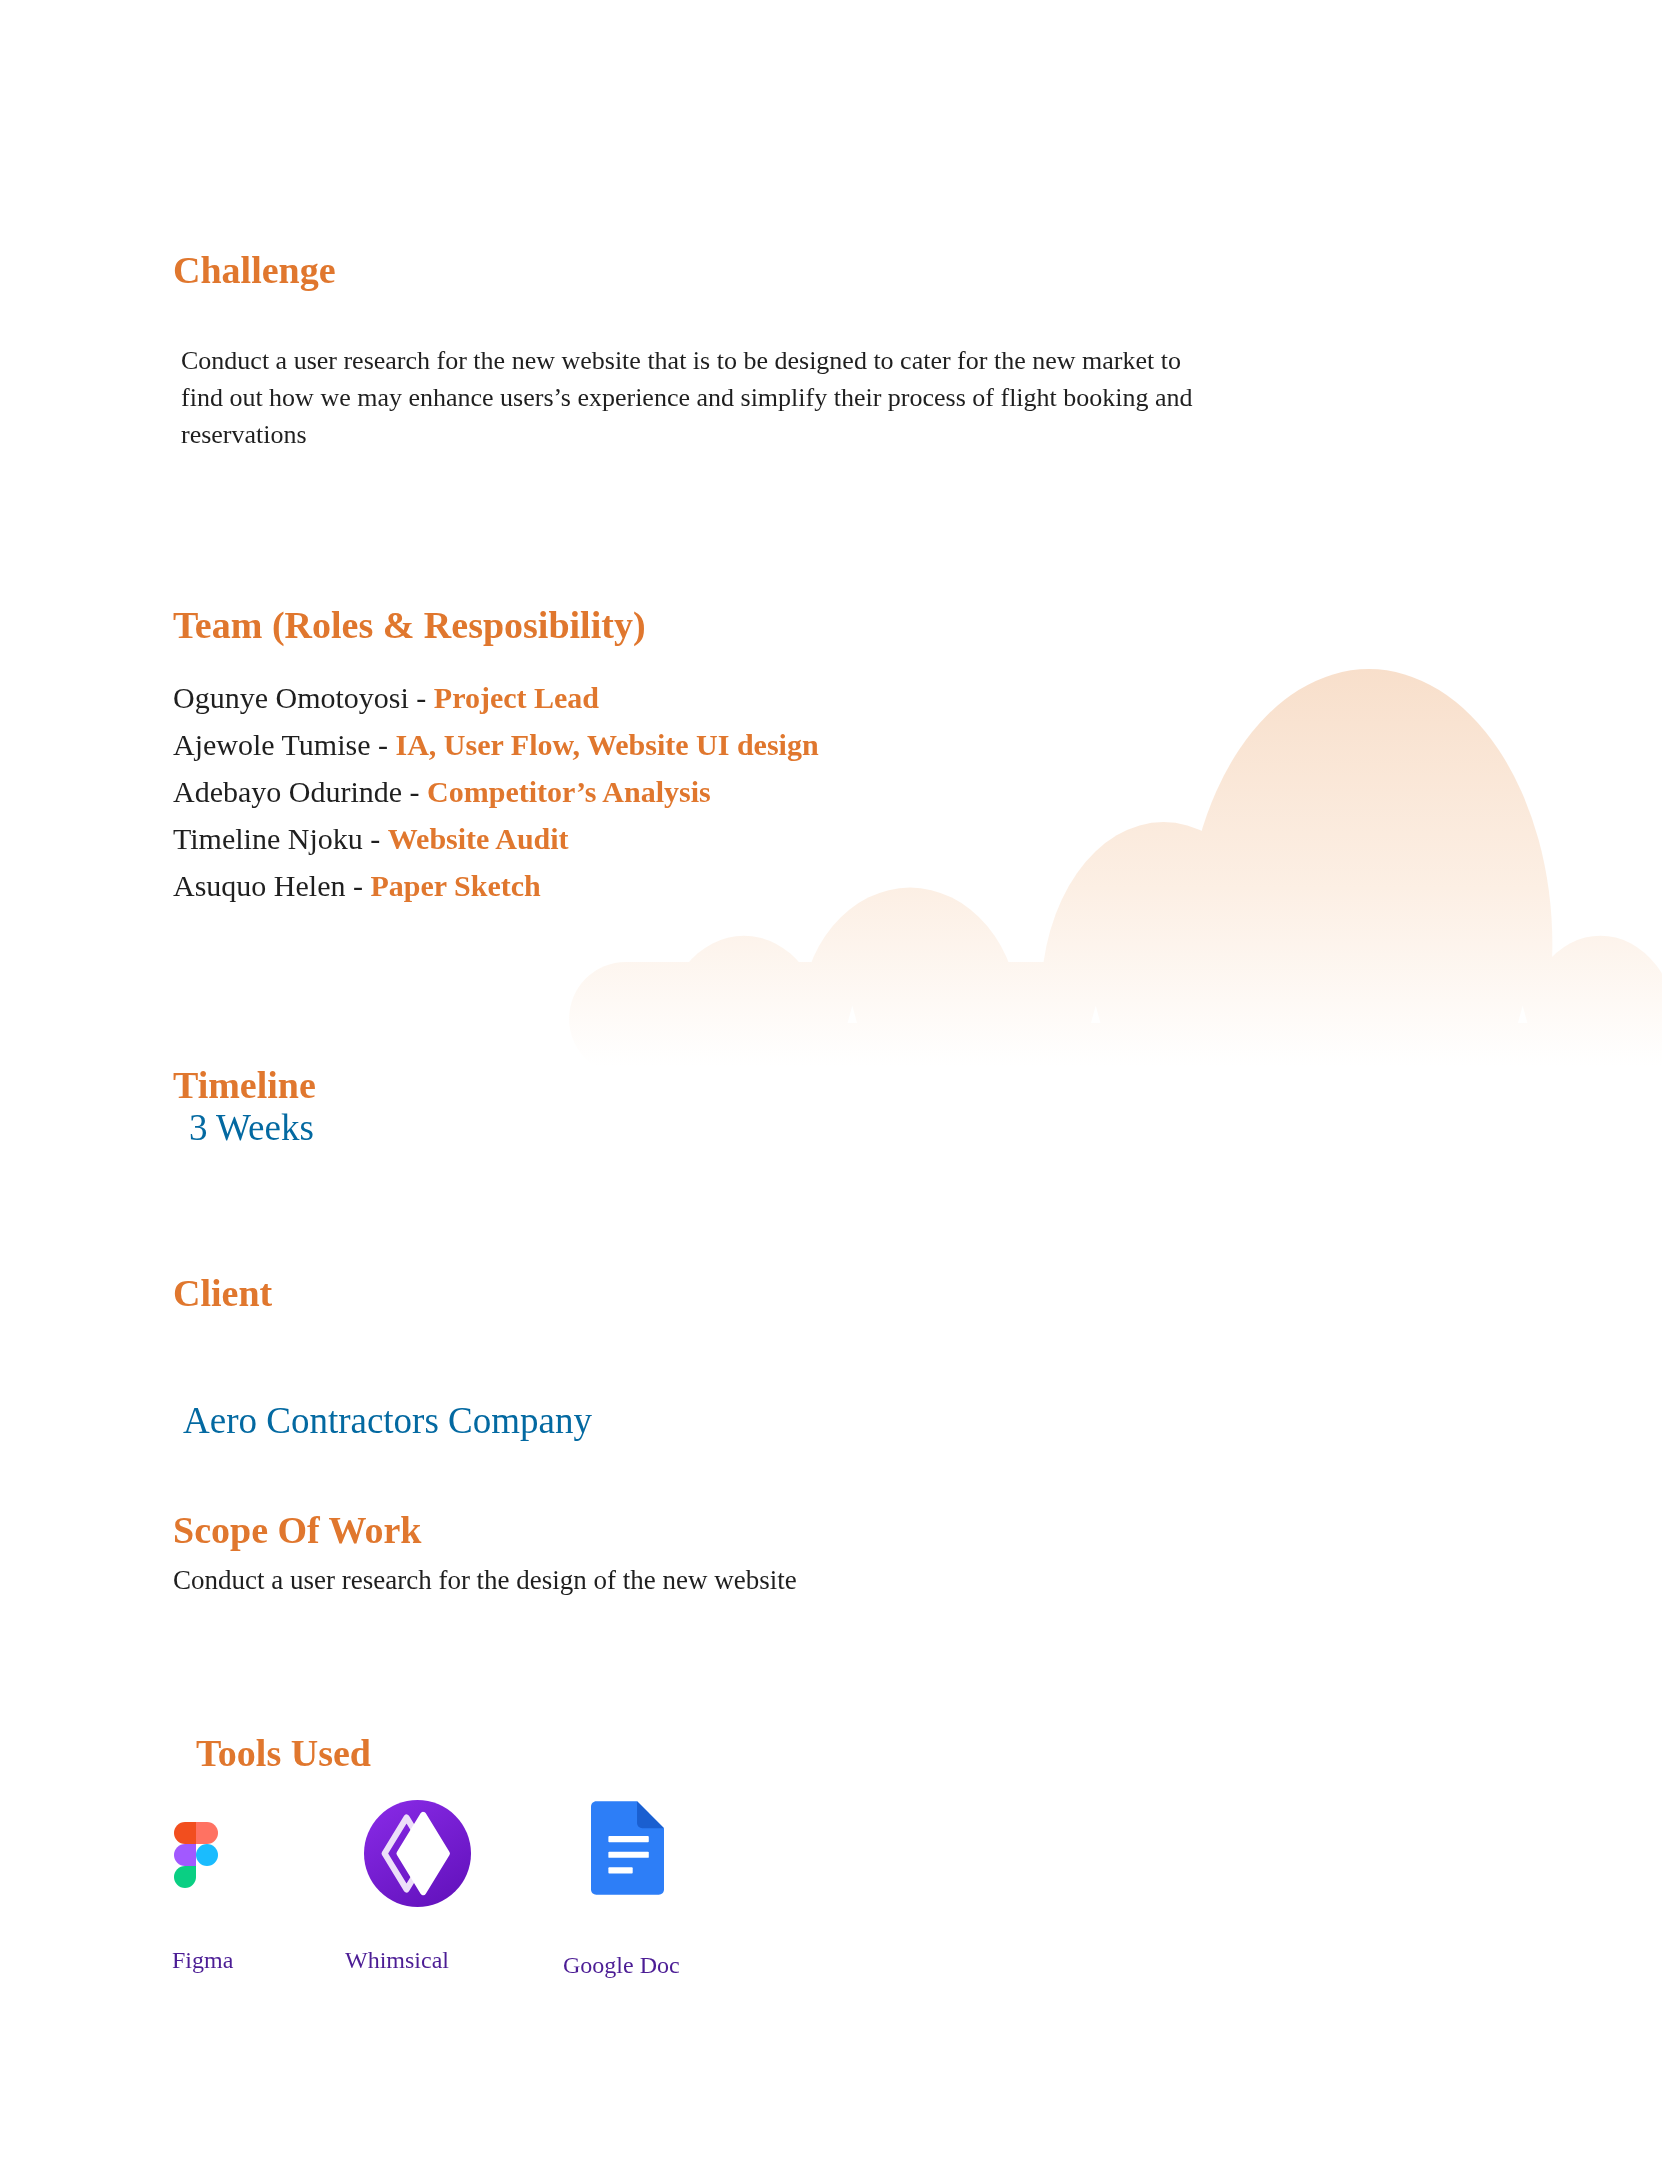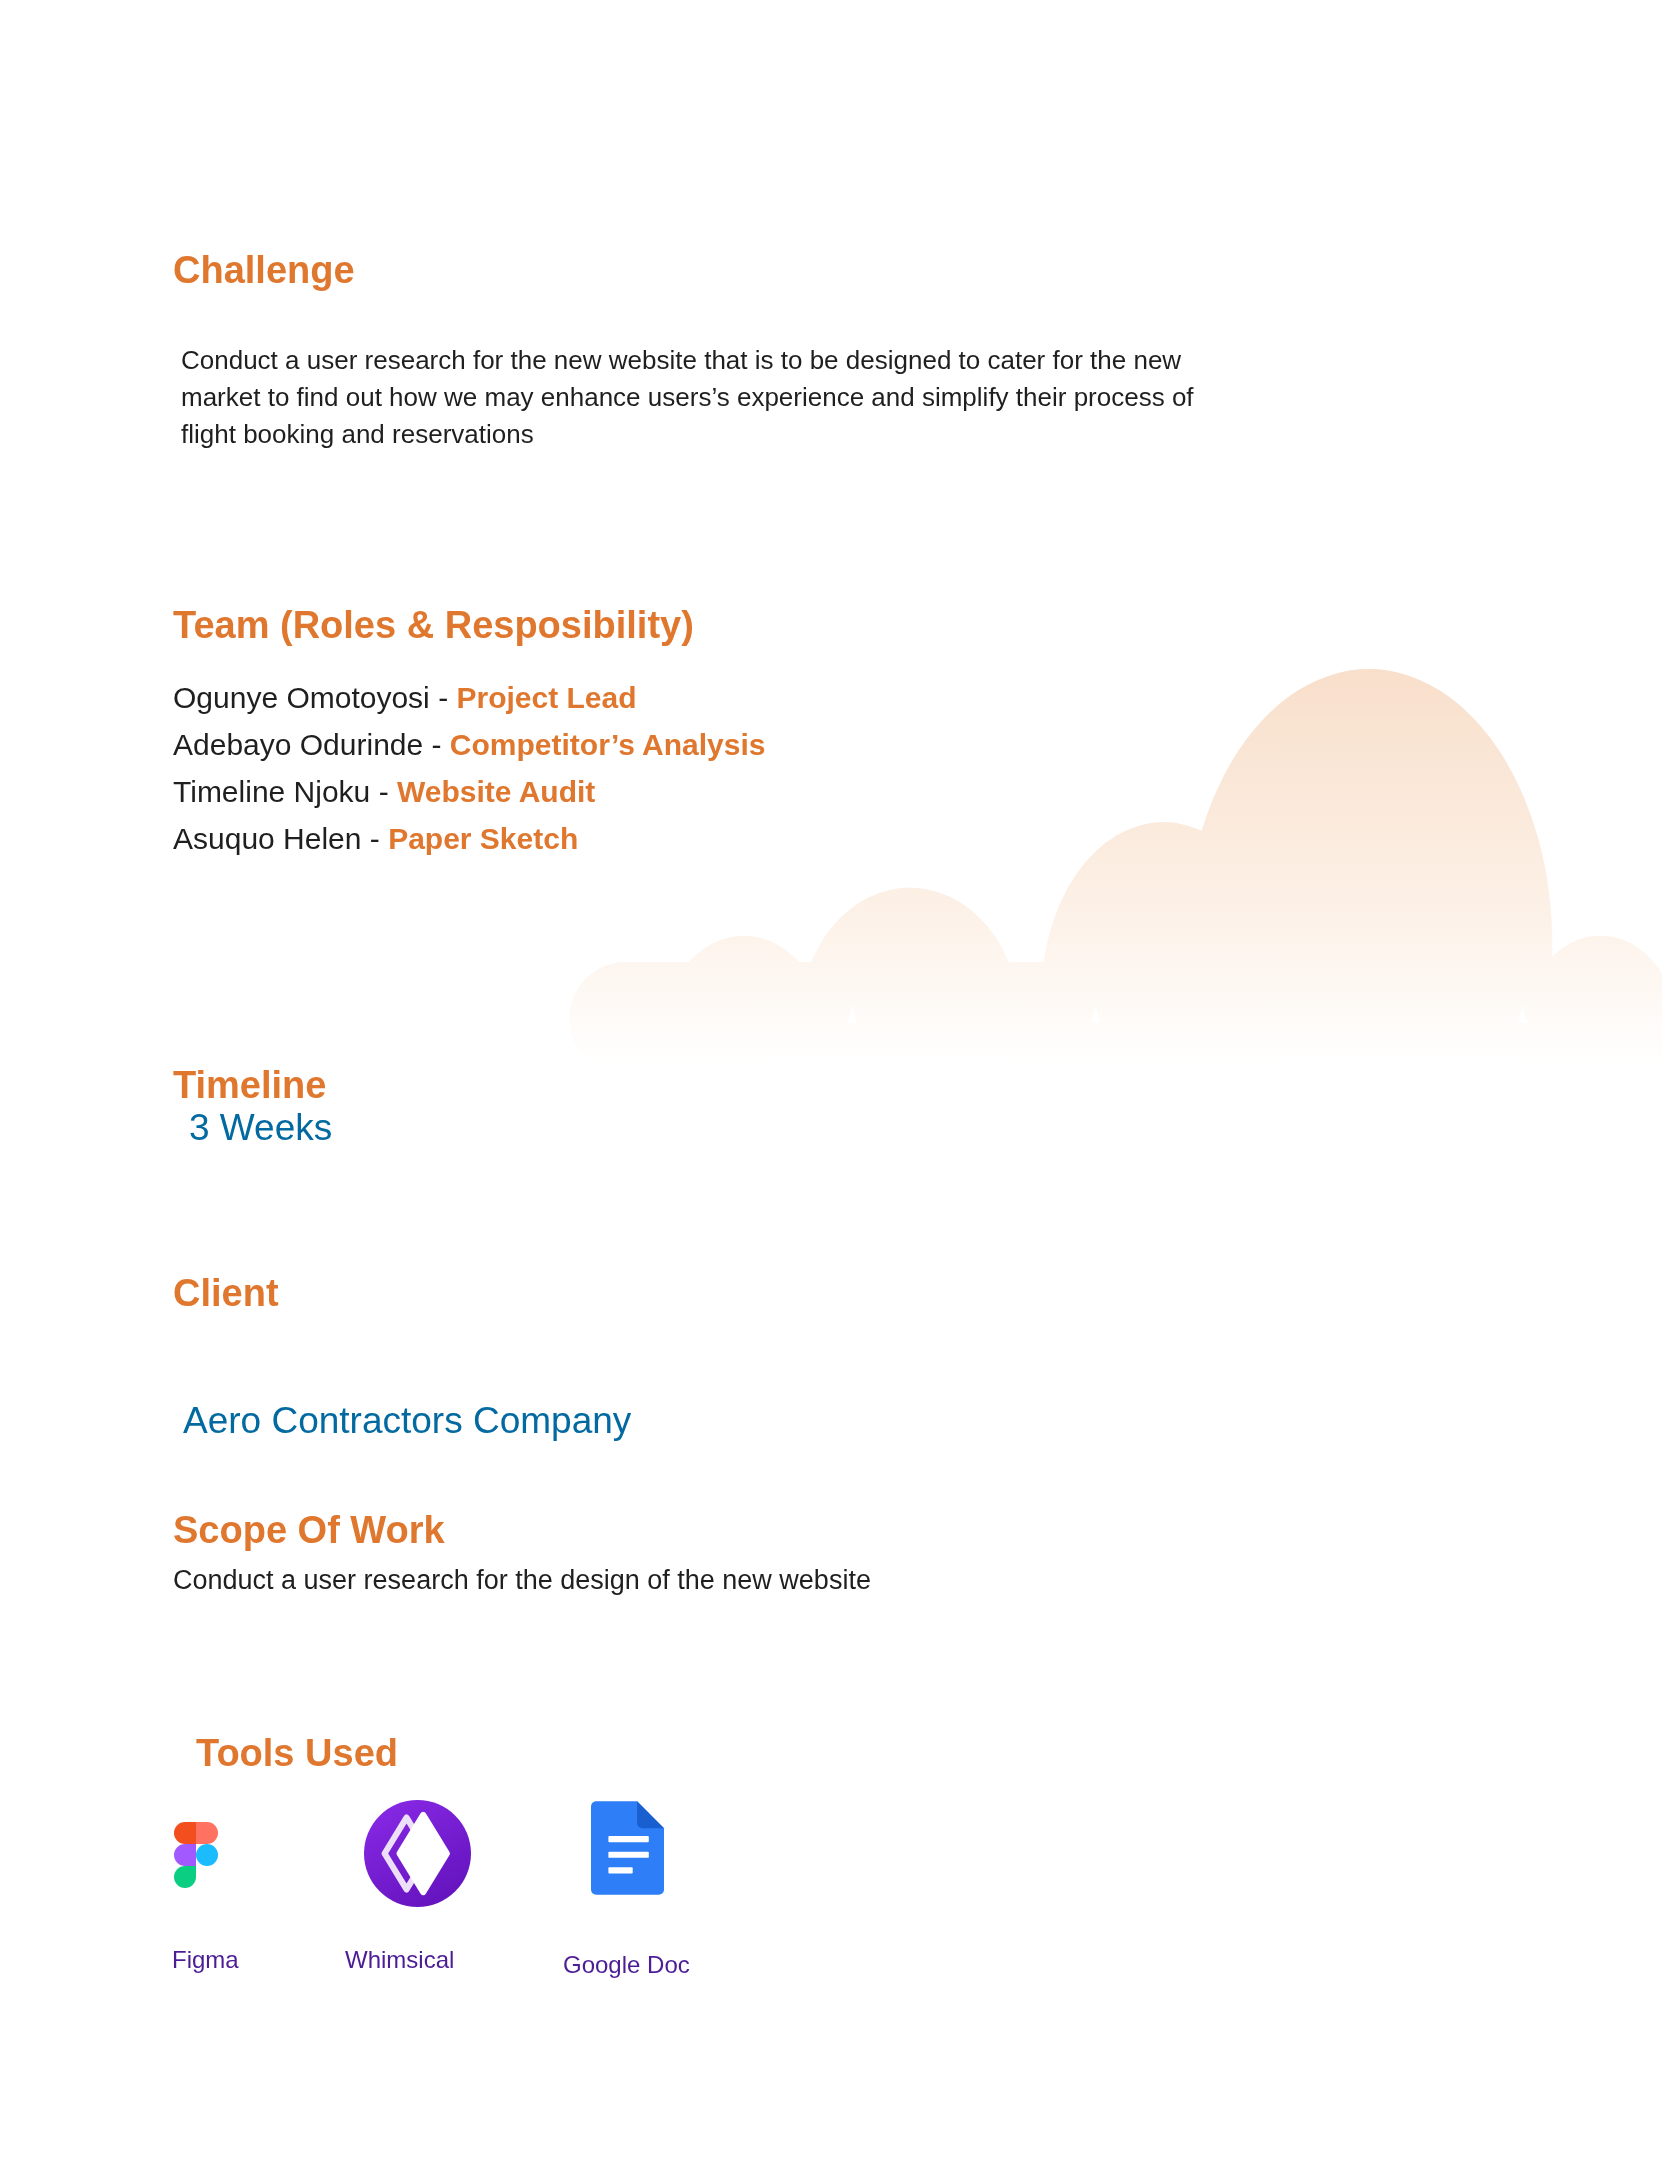--- a/index.html
+++ b/index.html
@@ -2,21 +2,21 @@
 <html style="font-size:7px"><head>
 <meta charset="utf-8">
 <style>
   html, body { margin: 0; padding: 0; background: #ffffff; }
   .page {
     position: relative;
     width: 1679px;
     height: 2183px;
     background: #ffffff;
     overflow: hidden;
-    font-family: Liberation Sans, sans-serif;
+    font-family: Liberation Serif, serif;
     color: #1F1F1F;
   }
   .abs { position: absolute; }
   .heading {
     left: 173px;
     font-size: 38px;
     line-height: 38px;
     font-weight: 700;
     color: #E0772E;
     white-space: nowrap;
@@ -85,20 +85,23 @@
 
   <h2 class="abs heading" style="top:251px;">Challenge</h2>
   <p class="abs bodytext" style="top:342px; width:1019px;margin-left:8px;">Conduct a user research for the new website that is to be designed to cater for the new market to find out how we may enhance users’s experience and simplify their process of flight booking and reservations</p>
 
   <h2 class="abs heading" style="top:606px;">Team (Roles &amp; Resposibility)</h2>
   <div class="abs team-list" style="top:674px;">
     <div>
       <span>Ogunye Omotoyosi</span><span> - </span><span class="team-role">Project Lead</span>
     </div>
     <div>
+      <span>Ajewole Tumise</span><span> - </span><span class="team-role">IA, User Flow, Website UI design</span>
+    </div>
+    <div>
       <span>Adebayo Odurinde</span><span> - </span><span class="team-role">Competitor’s Analysis</span>
     </div>
     <div>
       <span>Timeline Njoku</span><span> - </span><span class="team-role">Website Audit</span>
     </div>
     <div>
       <span>Asuquo Helen</span><span> - </span><span class="team-role">Paper Sketch</span>
     </div>
   </div>
 

